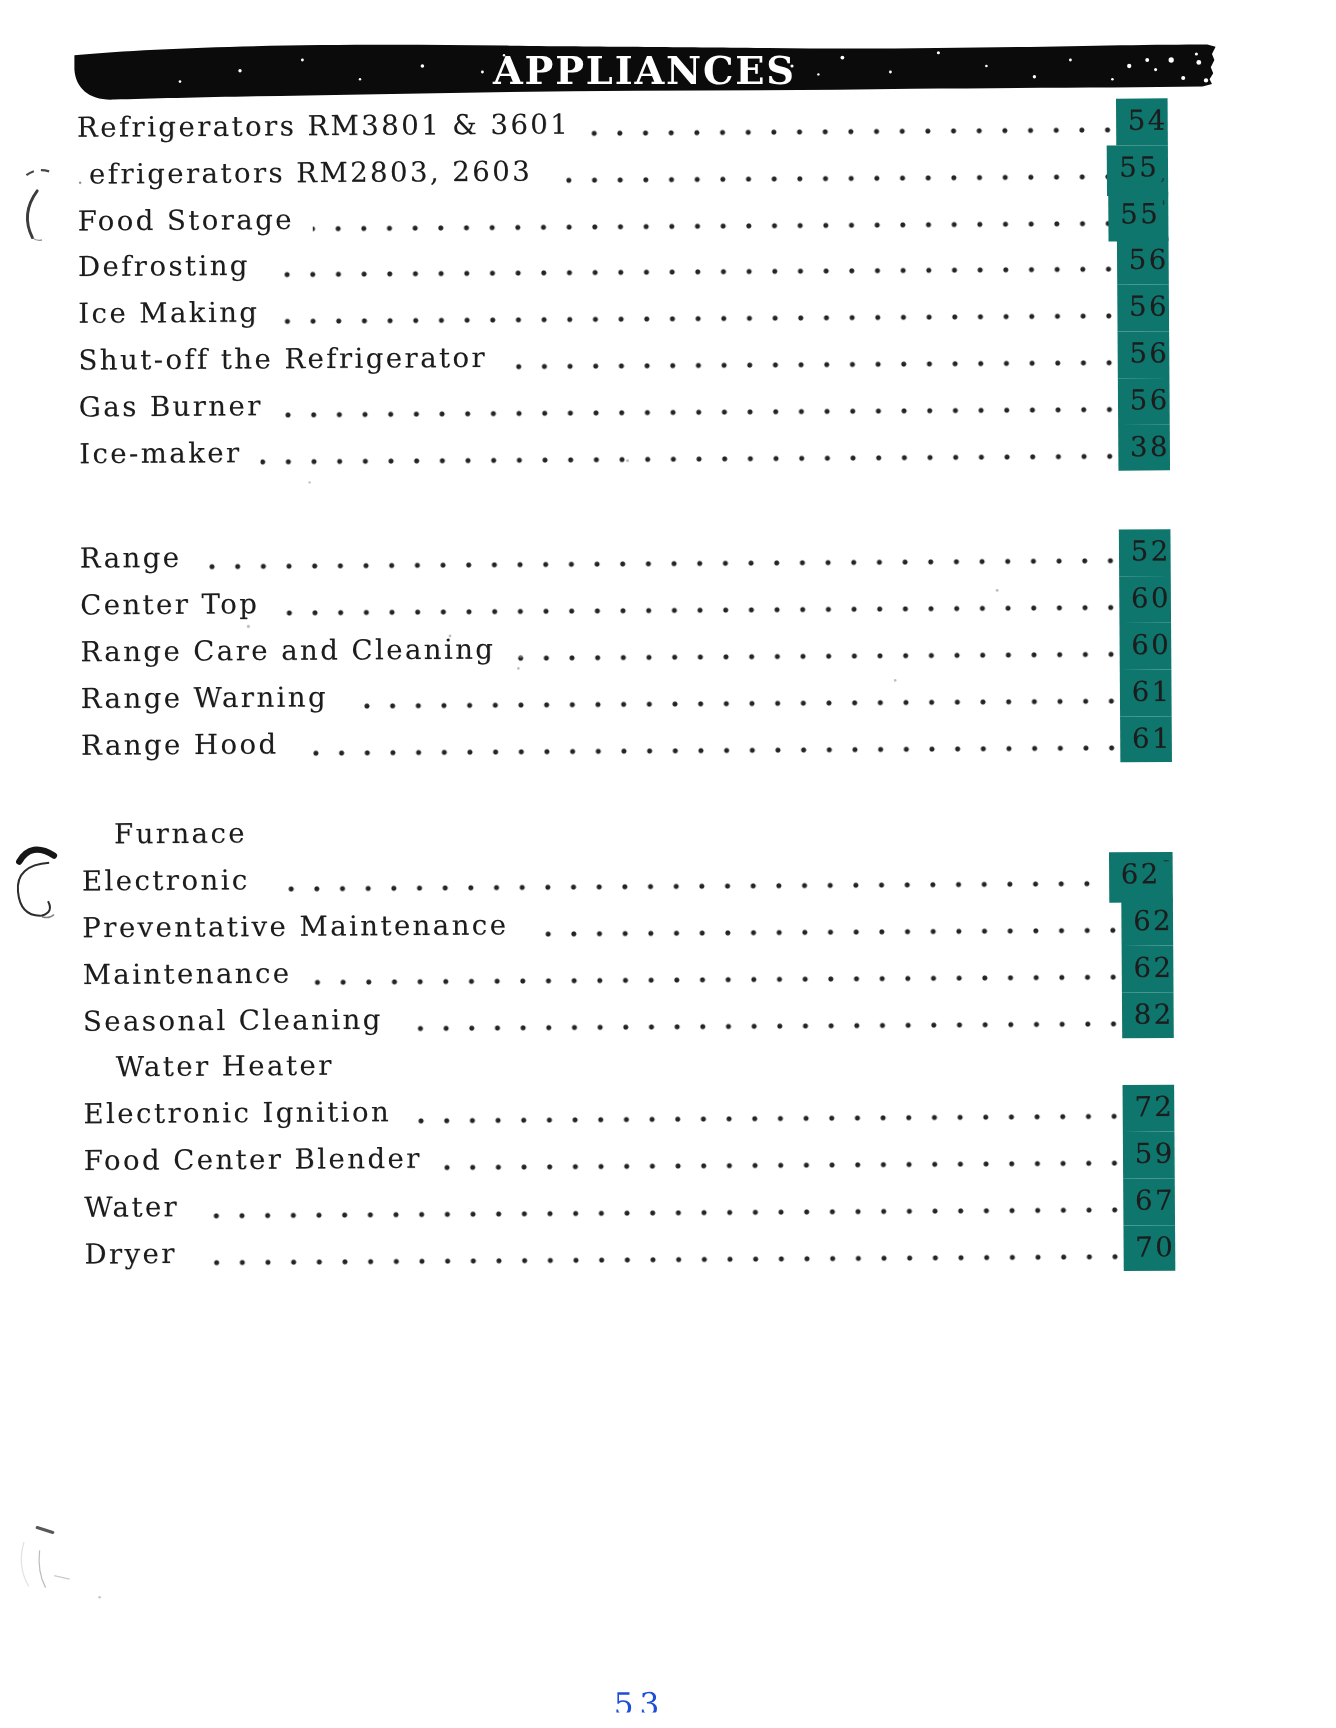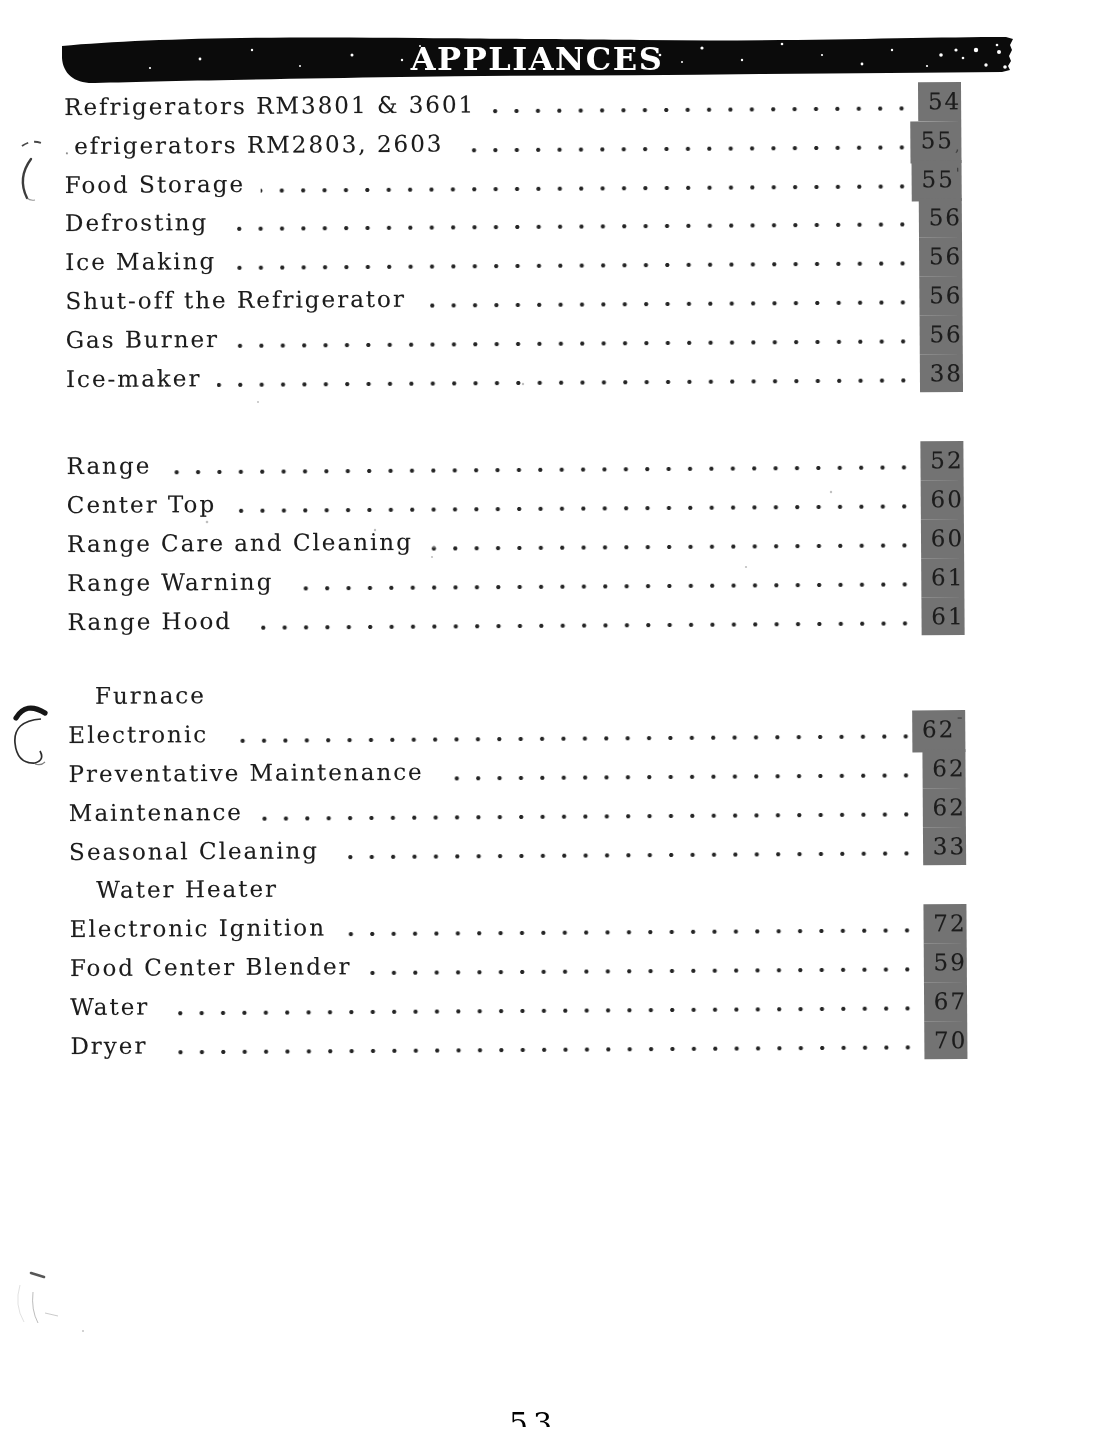--- a/index.html
+++ b/index.html
@@ -29,35 +29,35 @@
   .row.heading.gap{margin-top:36px;}
   .row.heading .labelbox{margin-left:27px;}
   .leader{
     position:absolute;left:0;right:42px;top:22px;height:8px;
     background-image:radial-gradient(circle at 3.2px 4px, #242424 1.65px, rgba(0,0,0,0) 2.5px);
     background-size:21.4px 8px;background-repeat:repeat-x;
   }
   .labelbox{position:relative;z-index:1;background:#ffffff;padding-right:16px;}
   .prefix{opacity:.5;font-size:15px;margin-right:3px;}
   .page-num{
-    position:absolute;right:16px;top:0;z-index:1;background:#737373;
+    position:absolute;right:4px;top:0;z-index:1;background:#0f766e;
     padding-left:10px;letter-spacing:2px;
   }
   .suffix{font-size:14px;opacity:.6;margin-left:1px;position:relative;}
   .suffix.high{top:-9px;}
   .suffix.low{top:3px;}
 
   
   .artifacts{position:absolute;left:0;top:0;pointer-events:none;}
 
   
   .footer-num{
     position:absolute;left:498px;top:1406px;width:70px;height:21px;
     overflow:hidden;text-align:center;
-    font-size:30px;letter-spacing:5px;color:#000000;
+    font-size:26px;letter-spacing:5px;color:#1d4ed8;
   }
 </style>
 </head>
 <body>
 
 <div class="scan-page">
 
   <svg class="banner" width="1113" height="110" viewBox="0 0 1113 110">
     <path fill="#0b0b0b" d="M62,46
          C140,39 260,36 420,38
@@ -179,21 +179,21 @@
       <span class="page-num"><span class="num">62</span></span>
     </div>
       <div class="row">
       <span class="leader"></span>
       <span class="labelbox"><span class="label">Maintenance</span></span>
       <span class="page-num"><span class="num">62</span></span>
     </div>
       <div class="row">
       <span class="leader"></span>
       <span class="labelbox"><span class="label">Seasonal Cleaning</span></span>
-      <span class="page-num"><span class="num">33</span></span>
+      <span class="page-num"><span class="num">82</span></span>
     </div>
       <div class="row heading">
       
       <span class="labelbox"><span class="label">Water Heater</span></span>
       
     </div>
       <div class="row">
       <span class="leader"></span>
       <span class="labelbox"><span class="label">Electronic Ignition</span></span>
       <span class="page-num"><span class="num">72</span></span>

